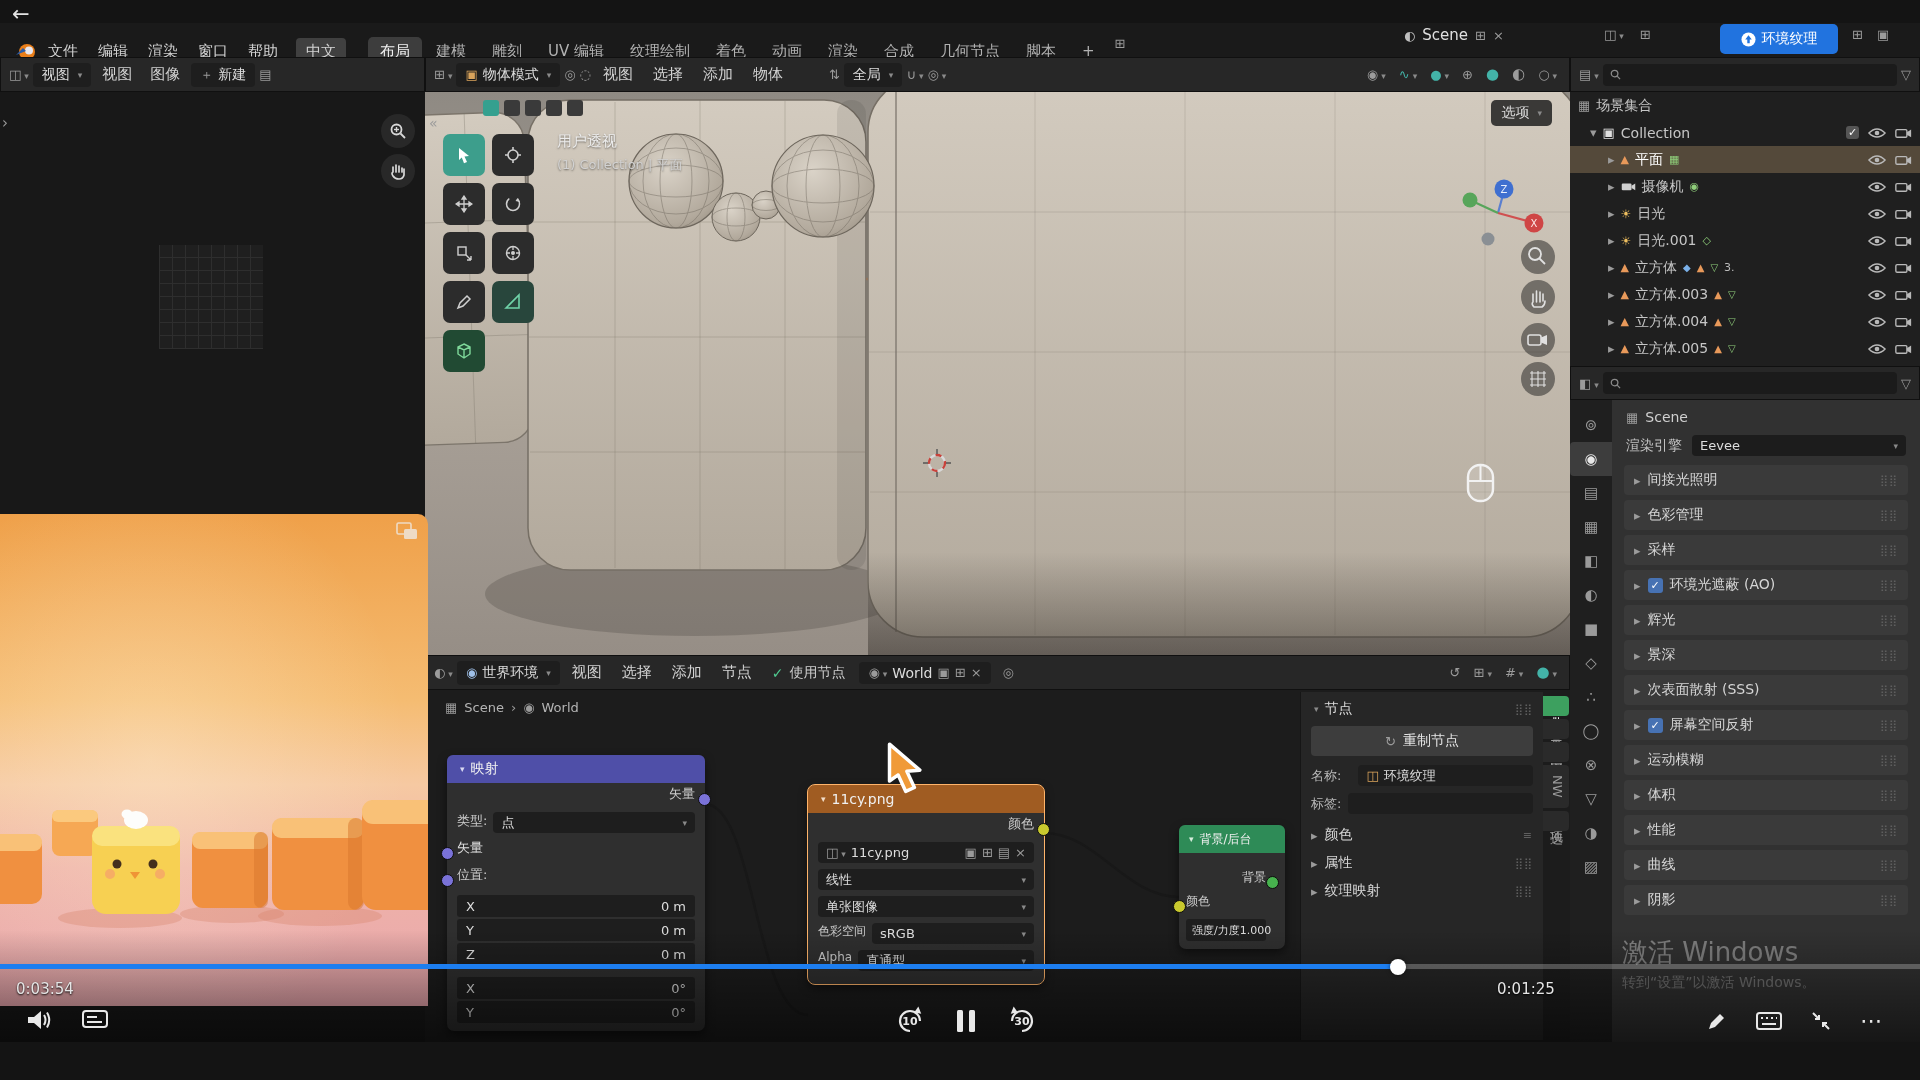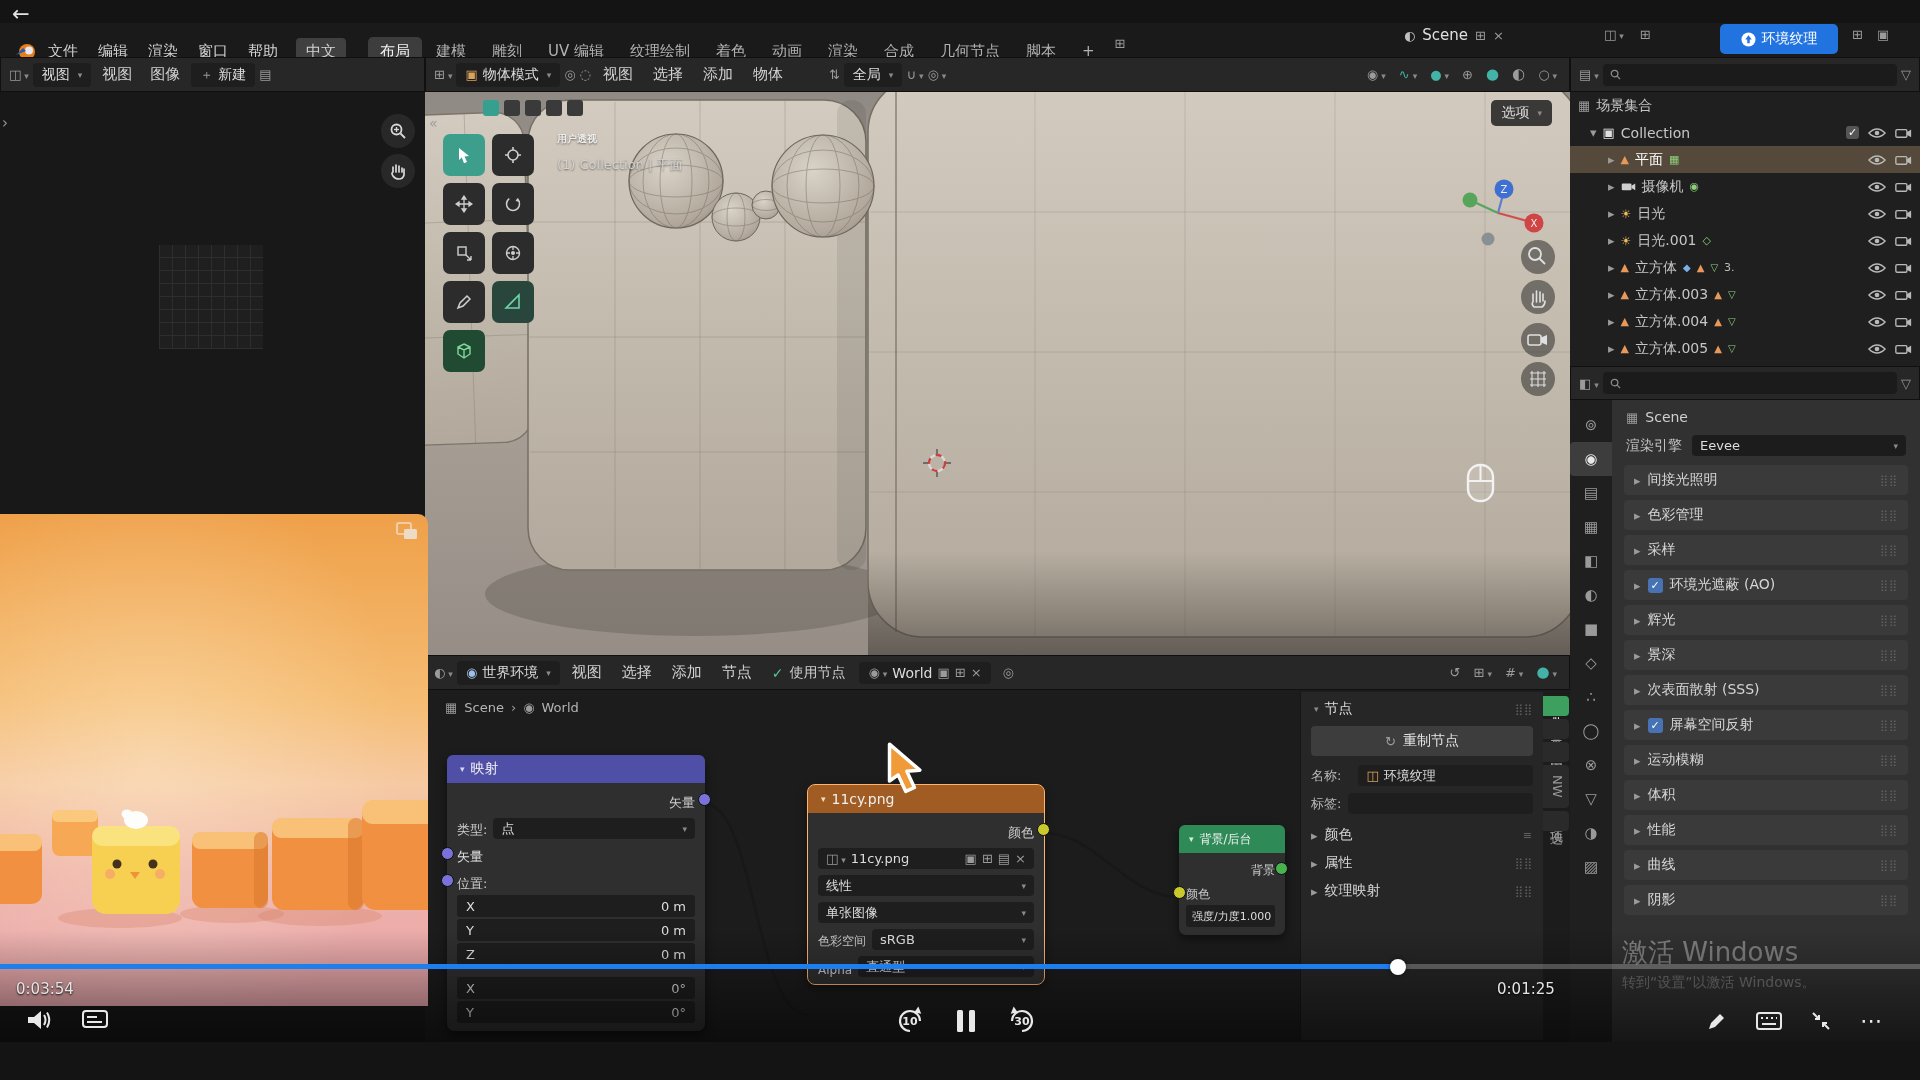--- a/index.html
+++ b/index.html
@@ -30,21 +30,21 @@
   .grip{margin-left:auto;color:#5f5f5f;font-size:11px;letter-spacing:1px;}
   .pcheck{width:15px;height:15px;background:#4772b3;border-radius:3px;color:#fff;font-size:11px;
           display:flex;align-items:center;justify-content:center;}
   .ptab{width:42px;height:34px;display:flex;align-items:center;justify-content:center;color:#9a9a9a;font-size:15px;}
   .ptab.active{background:#3d3d3d;color:#e8e8e8;border-radius:4px 0 0 4px;}
   .searchpill{background:#1b1b1b;border-radius:4px;height:22px;flex:1;display:flex;align-items:center;padding:0 7px;gap:6px;}
   
   .node{position:absolute;border-radius:7px;box-shadow:0 4px 10px rgba(0,0,0,.5);background:#2f2f2f;}
   .nhead{height:28px;border-radius:6px 6px 0 0;display:flex;align-items:center;padding:0 10px;gap:6px;
          font-size:14px;color:#f0f0f0;white-space:nowrap;}
-  .nrow{display:flex;align-items:flex-end;height:27px;padding:0 10px;font-size:13px;color:#ccc;position:relative;gap:6px;}
+  .nrow{display:flex;align-items:flex-start;height:27px;padding:0 10px;font-size:13px;color:#ccc;position:relative;gap:6px;}
   .nfield{flex:1;background:#1e1e1e;border-radius:4px;height:21px;display:flex;align-items:center;padding:0 8px;
           font-size:13px;color:#ddd;gap:5px;overflow:hidden;white-space:nowrap;}
   .nval{background:#1e1e1e;border-radius:3px;height:22px;margin:2px 10px;display:flex;align-items:center;
         padding:0 9px;font-size:13px;color:#ddd;}
   .sock{position:absolute;width:11px;height:11px;border-radius:50%;border:1px solid #0d0d0d;top:8px;}
   .sp{background:#7a72d8;} .sy{background:#c9c92e;} .sgn{background:#47b24e;}
   .vtab{writing-mode:vertical-rl;padding:10px 4px;font-size:13px;color:#9a9a9a;background:#2a2a2a;
         border-radius:0 4px 4px 0;margin-bottom:3px;}
   .vtab.active{background:#3da05f;color:#fff;}
   
@@ -290,21 +290,21 @@
 
     
     <span class="abs g" style="left:4px;top:24px;font-size:14px;">«</span>
     <div class="abs row" style="left:58px;top:8px;gap:5px;">
       <span style="width:16px;height:16px;background:#35a08f;border-radius:3px;"></span>
       <span style="width:16px;height:16px;background:#3a3a3a;border-radius:3px;"></span>
       <span style="width:16px;height:16px;background:#3a3a3a;border-radius:3px;"></span>
       <span style="width:16px;height:16px;background:#3a3a3a;border-radius:3px;"></span>
       <span style="width:16px;height:16px;background:#3a3a3a;border-radius:3px;"></span>
     </div>
-    <div class="abs" style="left:132px;top:40px;font-size:10px;color:#ededed;text-shadow:0 1px 2px rgba(0,0,0,.5);font-weight:bold;">用户透视</div>
+    <div class="abs" style="left:132px;top:40px;font-size:15px;color:#ededed;text-shadow:0 1px 2px rgba(0,0,0,.5);">用户透视</div>
     <div class="abs" style="left:132px;top:64px;font-size:13px;color:#d2d2d2;text-shadow:0 1px 2px rgba(0,0,0,.5);">(1) Collection | 平面</div>
     <div class="abs row" style="right:18px;top:8px;background:rgba(32,32,32,.85);border-radius:5px;padding:4px 10px;gap:5px;">
       <span style="font-size:14px;color:#ddd;">选项</span>
         <span class="dd">▾</span>
     </div>
 
     
     <div class="abs" style="left:18px;top:42px;display:grid;grid-template-columns:42px 42px;gap:7px;">
       <div class="ctrlbtn" style="width:42px;height:42px;border-radius:7px;background:#3d9e8c;">
         <svg width="18" height="18" viewBox="0 0 18 18">
@@ -500,21 +500,21 @@
             </span>
           </div>
       </div>
     </div>
 
     <div class="node" style="left:754px;top:135px;width:106px;">
       <div class="nhead" style="background:#2e8b57;font-size:12px;padding:0 7px;">
           <span class="dd" style="color:#d6eede;">▾</span>
         <span>背景/后台</span>
         </div>
-      <div style="padding:2px 3px 6px 0;">
+      <div style="padding:2px 12px 6px 0;margin-top:14px;">
         <div class="nrow" style="justify-content:flex-end;padding:0 7px;height:24px;">
           <span style="font-size:12px;">背景</span>
           <span class="sock sgn" style="right:-6px;top:7px;"></span>
           </div>
         <div class="nrow" style="padding:0 7px;height:24px;">
           <span class="sock sy" style="left:-6px;top:7px;"></span>
           <span style="font-size:12px;">颜色</span>
           </div>
         <div class="nval" style="margin:2px 7px;padding:0 6px;white-space:nowrap;">
           <span style="font-size:11px;">强度/力度</span>

